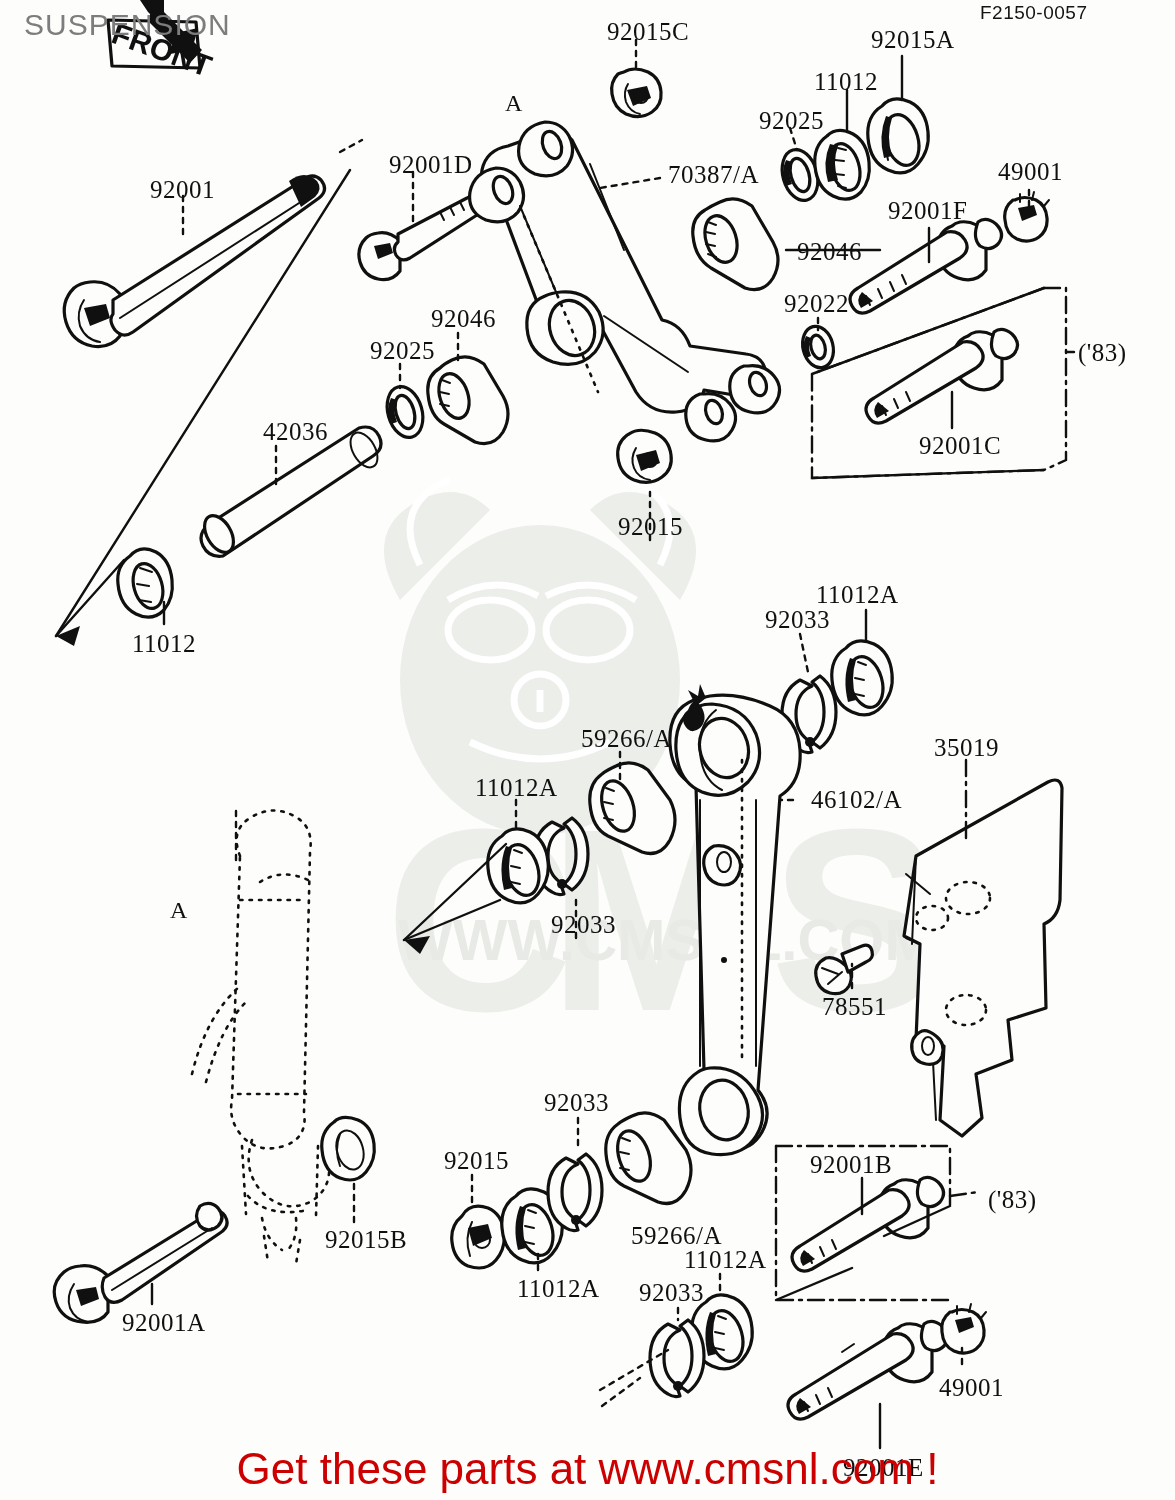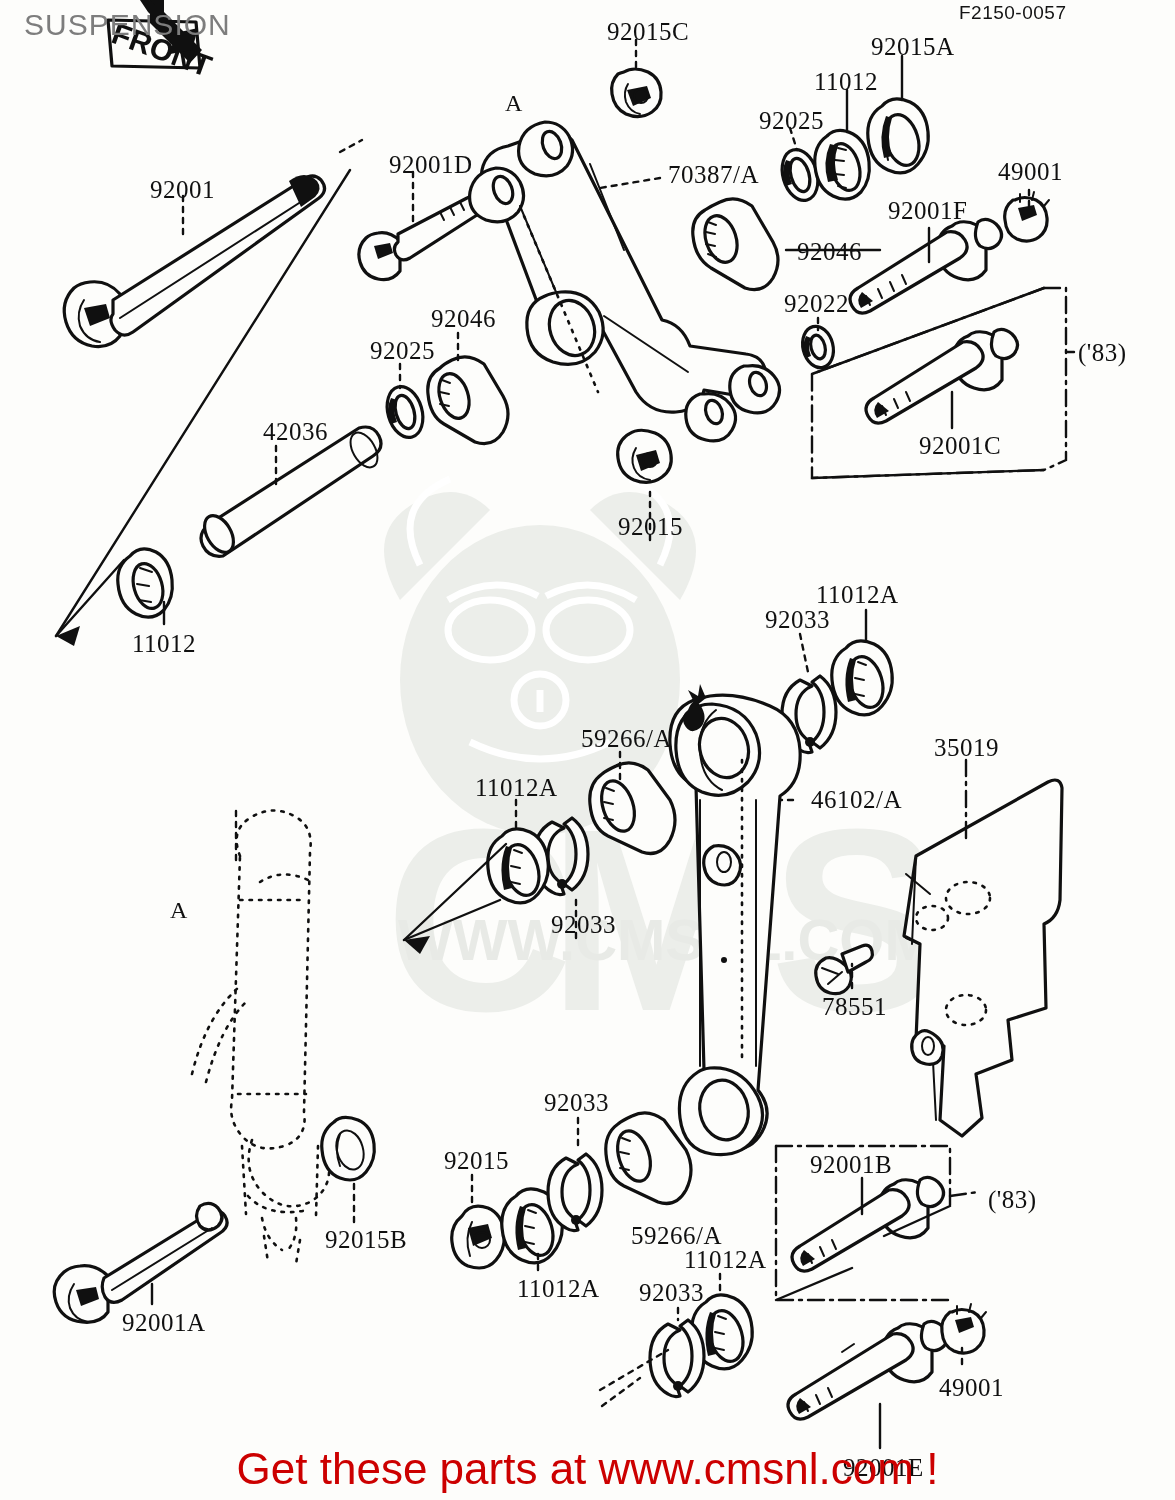--- a/index.html
+++ b/index.html
@@ -22,21 +22,21 @@
     white-space:nowrap;
     font-weight:400;
   }
   .lbl.a{font-size:24px;}
   .title{
     position:absolute;left:24px;top:8px;
     font-family:"Liberation Sans",sans-serif;
     font-size:30px;color:#7d7d7d;letter-spacing:1px;
   }
   .refcode{
-    position:absolute;left:959px;top:2px;
+    position:absolute;left:980px;top:2px;
     font-family:"Liberation Sans",sans-serif;
     font-size:19px;color:#141414;letter-spacing:0.5px;
   }
   .footer{
     position:absolute;left:0;top:1444px;width:1175px;
     text-align:center;
     font-family:"Liberation Sans",sans-serif;
     font-size:44px;color:#cc0000;letter-spacing:0px;
   }
 </style>
@@ -520,21 +520,21 @@
 
   <div class="lbl" style="left:1078px;top:339px;">('83)</div>
   <div class="lbl" style="left:988px;top:1186px;">('83)</div>
 
   <div class="lbl" style="left:150px;top:176px;">92001</div>
   <div class="lbl" style="left:381px;top:151px;margin-left:8px;">92001D</div>
   <div class="lbl" style="left:607px;top:18px;">92015C</div>
   <div class="lbl" style="left:668px;top:161px;">70387/A</div>
   <div class="lbl" style="left:759px;top:107px;">92025</div>
   <div class="lbl" style="left:814px;top:68px;">11012</div>
-  <div class="lbl" style="left:871px;top:26px;margin-top:7px;">92015A</div>
+  <div class="lbl" style="left:871px;top:26px;">92015A</div>
   <div class="lbl" style="left:998px;top:158px;">49001</div>
   <div class="lbl" style="left:888px;top:197px;">92001F</div>
   <div class="lbl" style="left:797px;top:238px;">92046</div>
   <div class="lbl" style="left:784px;top:290px;">92022</div>
   <div class="lbl" style="left:919px;top:432px;">92001C</div>
   <div class="lbl" style="left:431px;top:305px;">92046</div>
   <div class="lbl" style="left:370px;top:337px;">92025</div>
   <div class="lbl" style="left:243px;top:418px;margin-left:20px;">42036</div>
   <div class="lbl" style="left:132px;top:630px;">11012</div>
   <div class="lbl" style="left:618px;top:513px;">92015</div>

